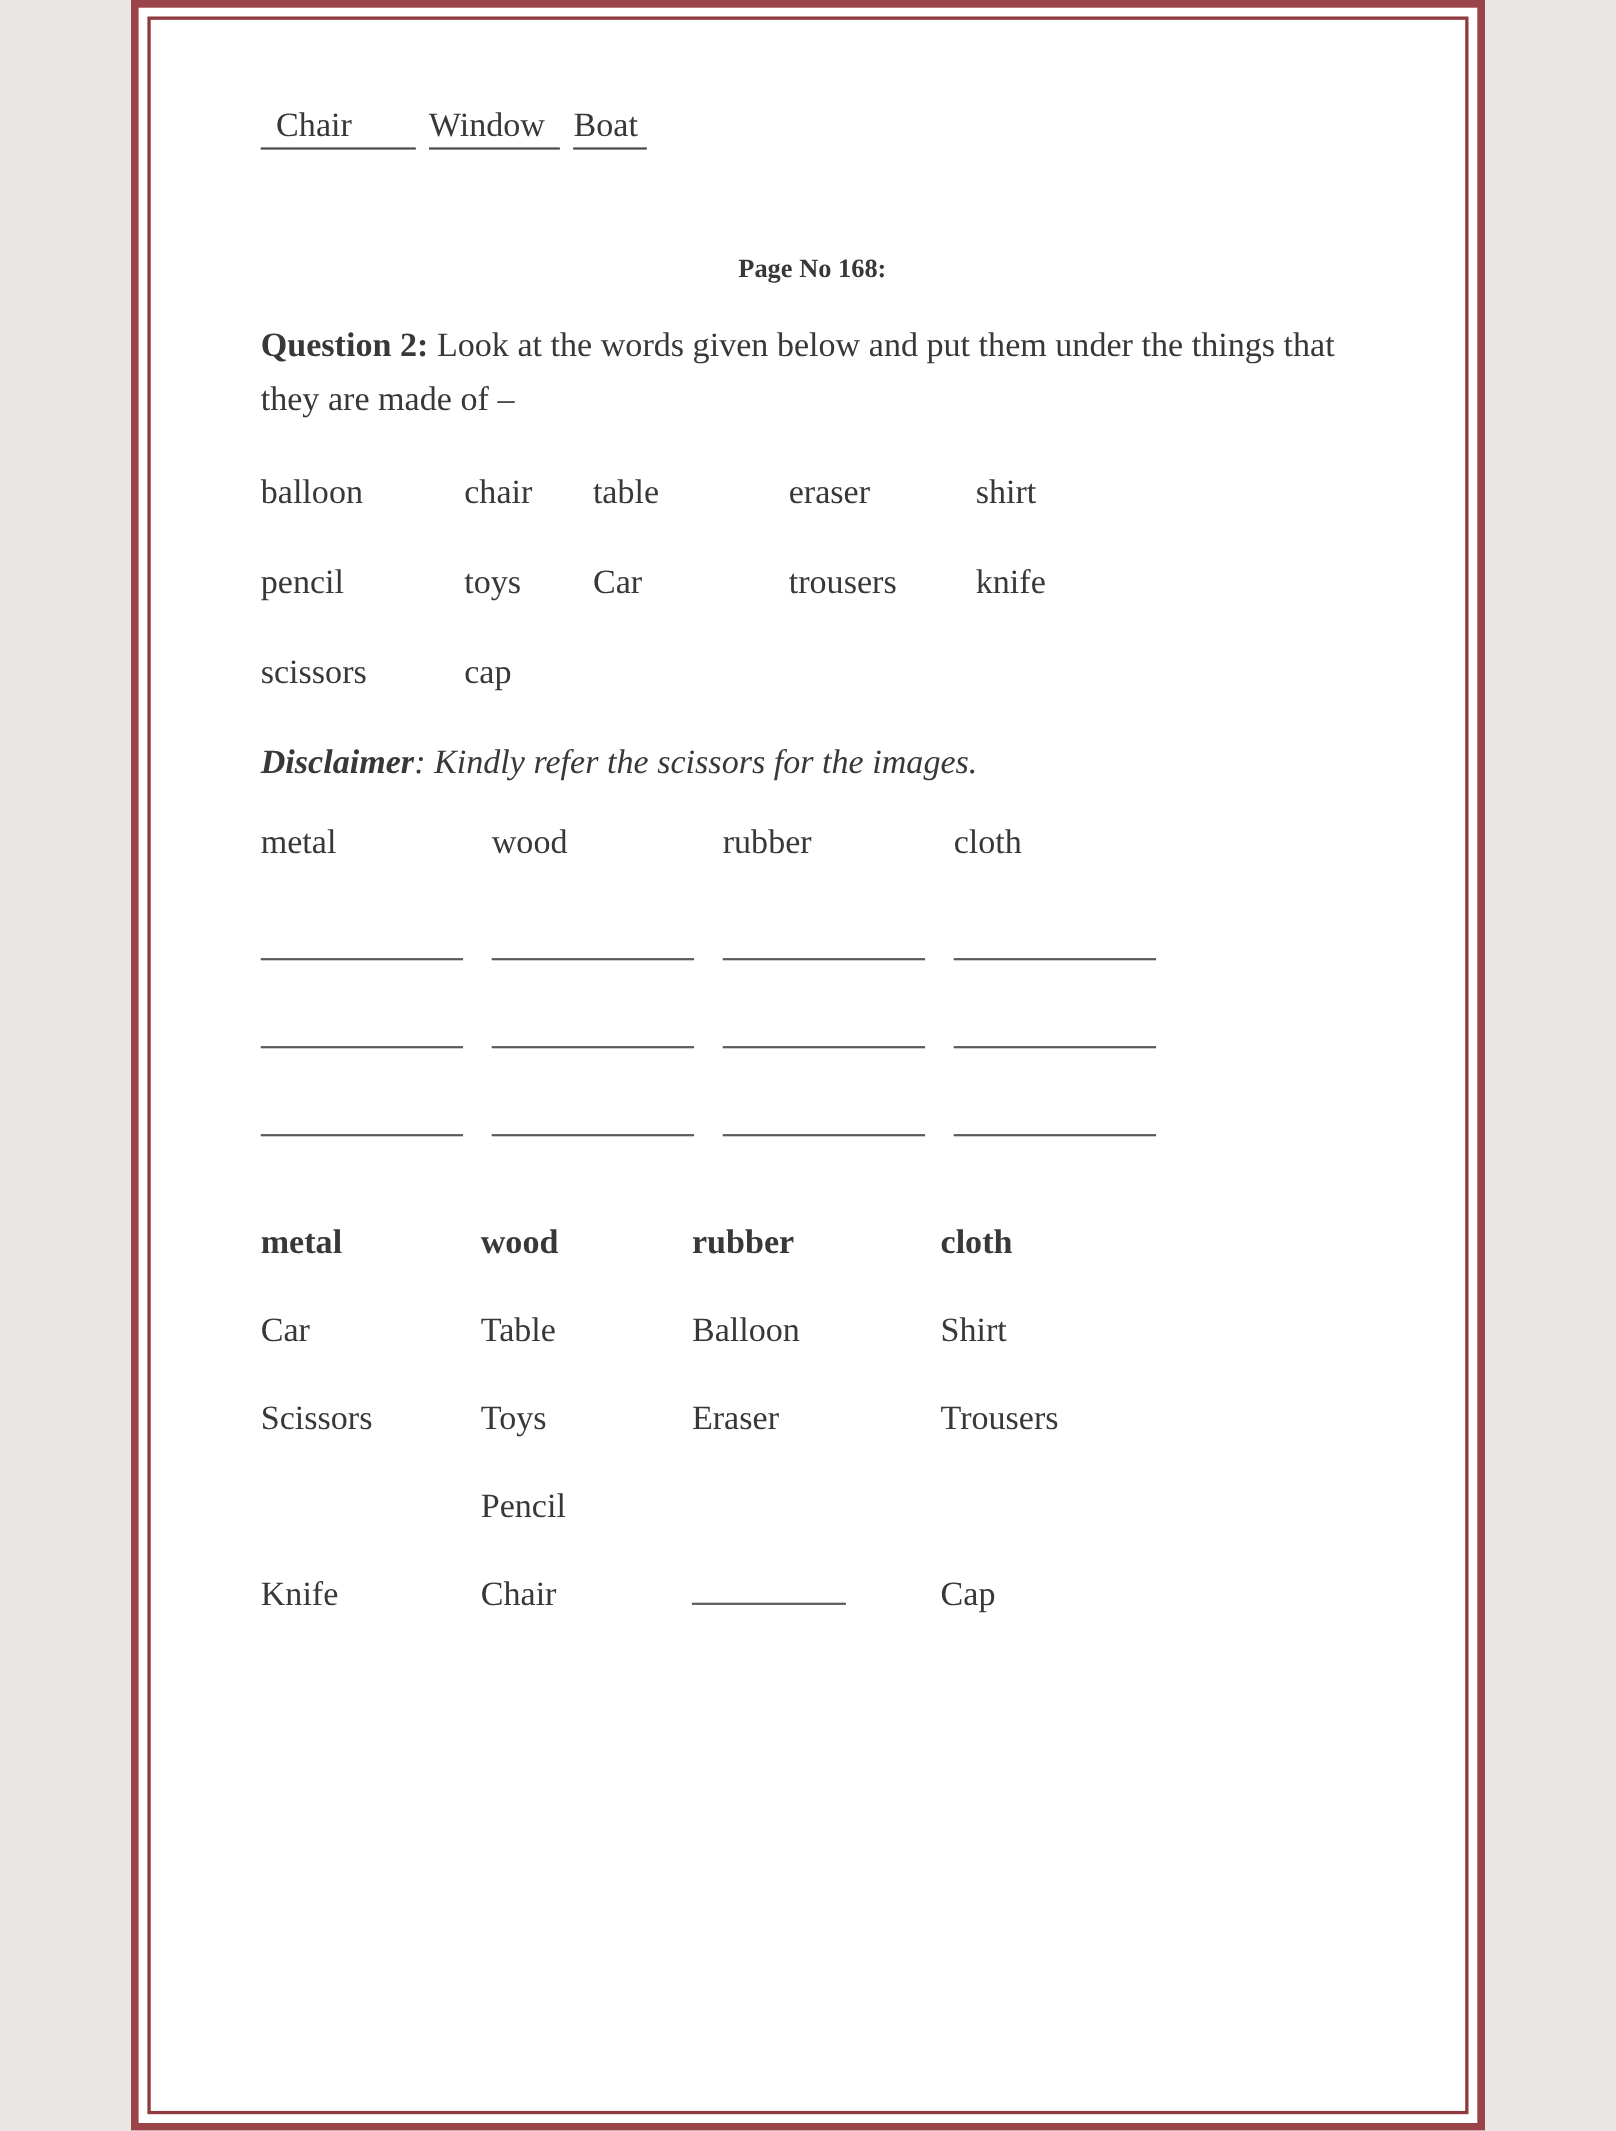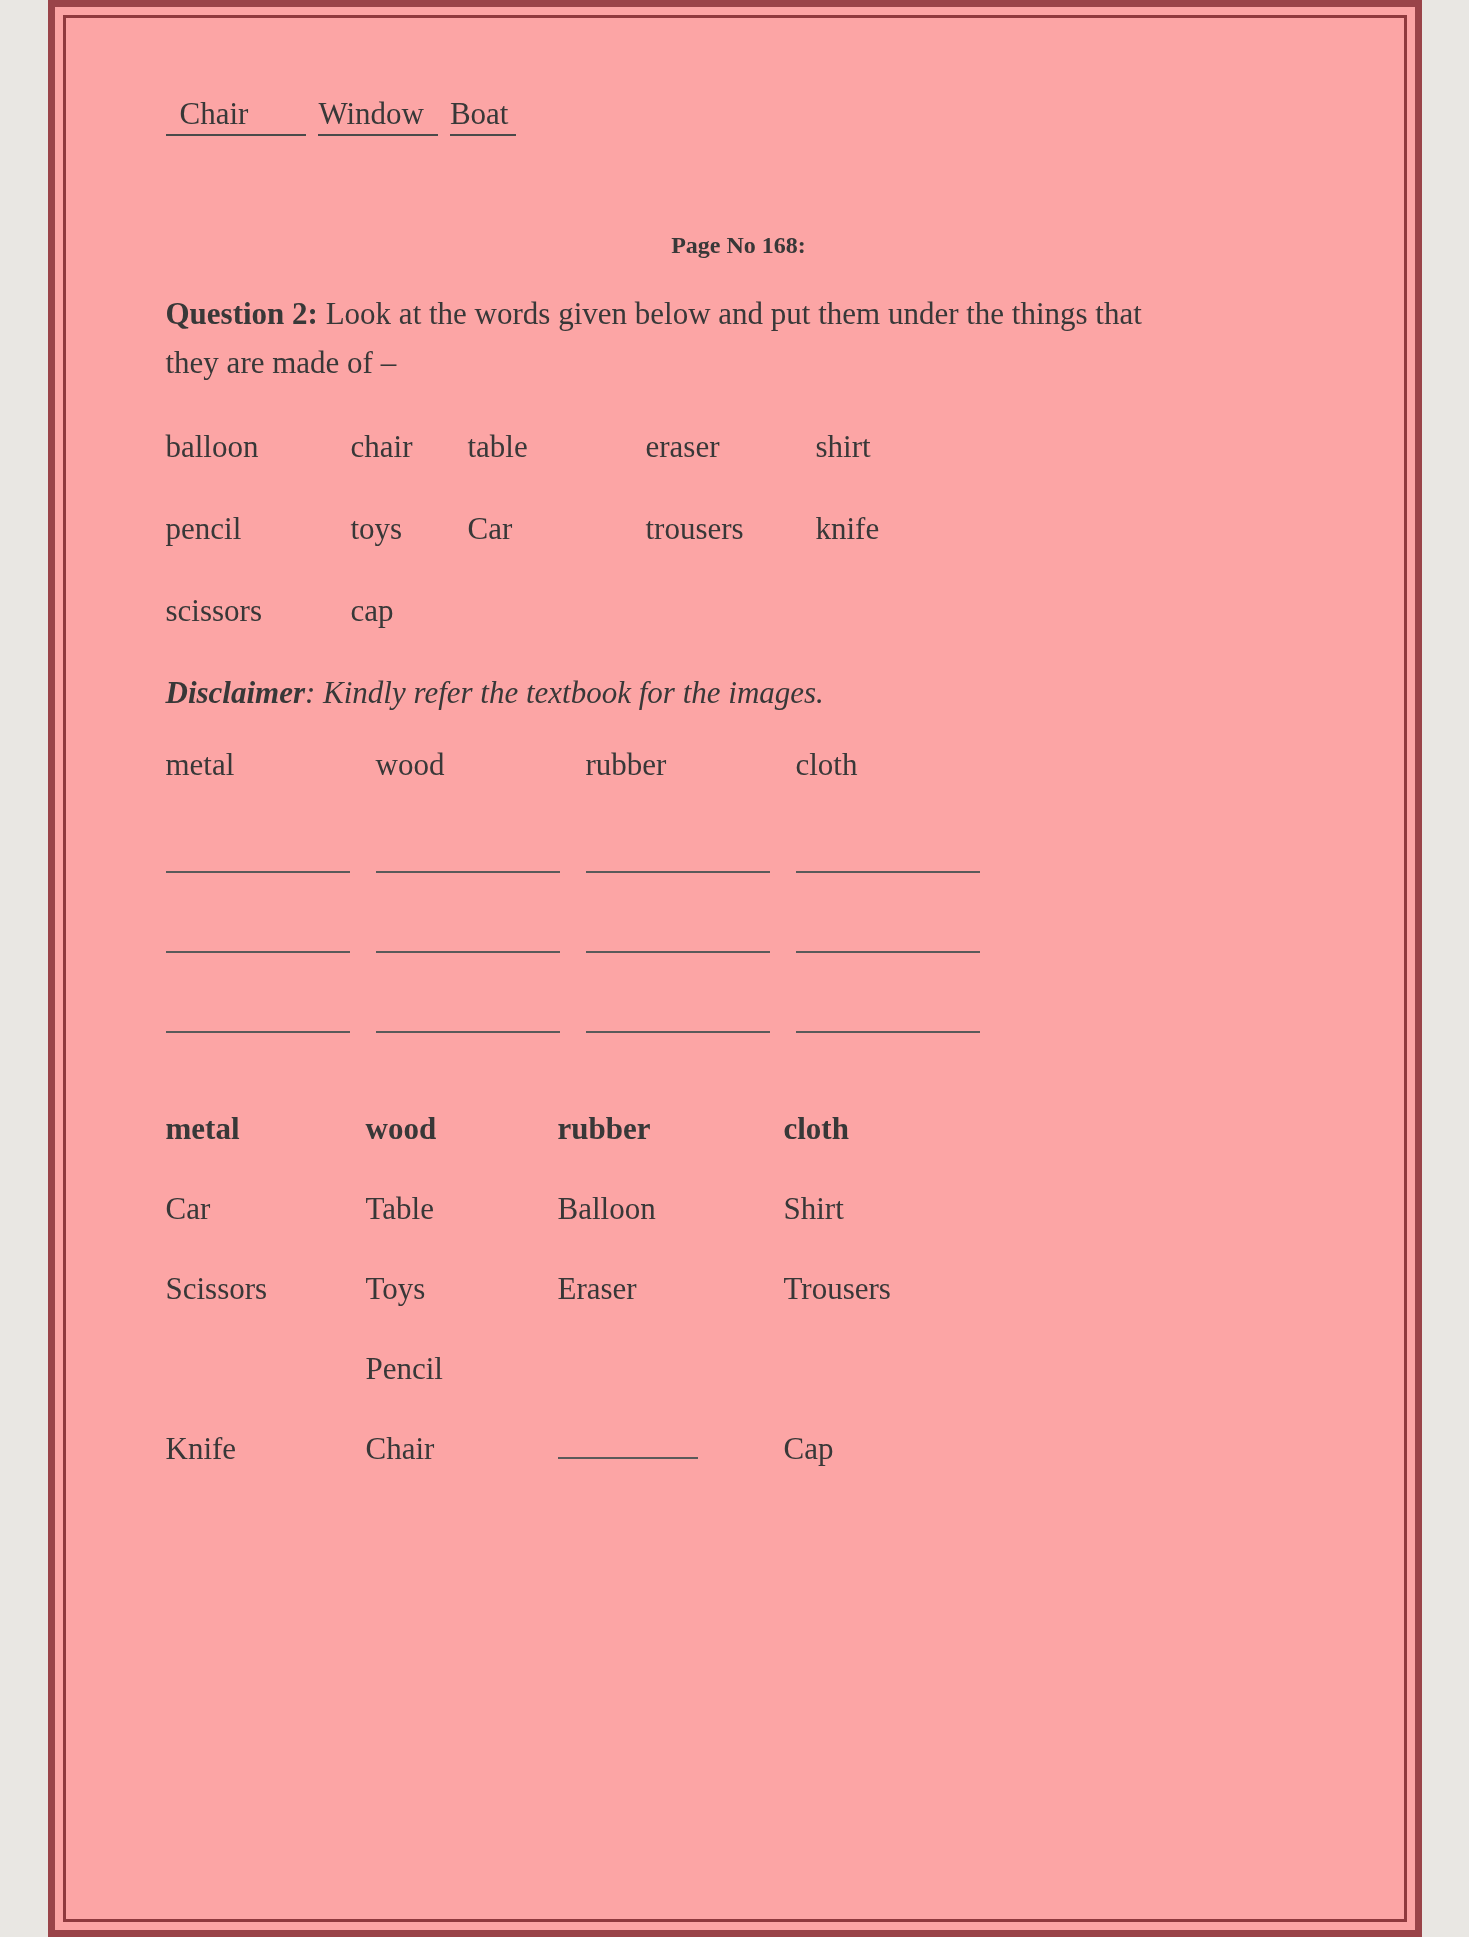--- a/index.html
+++ b/index.html
@@ -1,19 +1,19 @@
 <!DOCTYPE html>
 <html><head>
 <meta charset="utf-8">
 <style>
   html,body{margin:0;padding:0;background:#e9e7e3;}
   .canvas{
     position:relative;
-    width:1374px;height:1937px;
-    background:#fca5a5;
+    width:1231px;height:1937px;
+    background:#ffffff;
     font-family:"Liberation Serif","DejaVu Serif",serif;
     color:#383838;
     overflow:hidden;
     margin:0 auto;
   }
   .frame-outer{
     position:absolute;inset:0;
     border:7px solid #9a4449;
     pointer-events:none;
   }
@@ -135,21 +135,21 @@
       <span>knife</span>
     </div>
     <div class="wb-row">
       <span>scissors</span>
       <span>cap</span>
       <span></span>
         <span></span>
         <span></span>
     </div>
 
-    <div class="disclaimer"><b>Disclaimer</b><span>: Kindly refer the textbook for the images.</span></div>
+    <div class="disclaimer"><b>Disclaimer</b><span>: Kindly refer the scissors for the images.</span></div>
 
     <div class="fill-headers">
       <span>metal</span>
       <span>wood</span>
       <span>rubber</span>
       <span>cloth</span>
     </div>
 
     <div class="blank-row">
       <div class="blank-line"></div>

